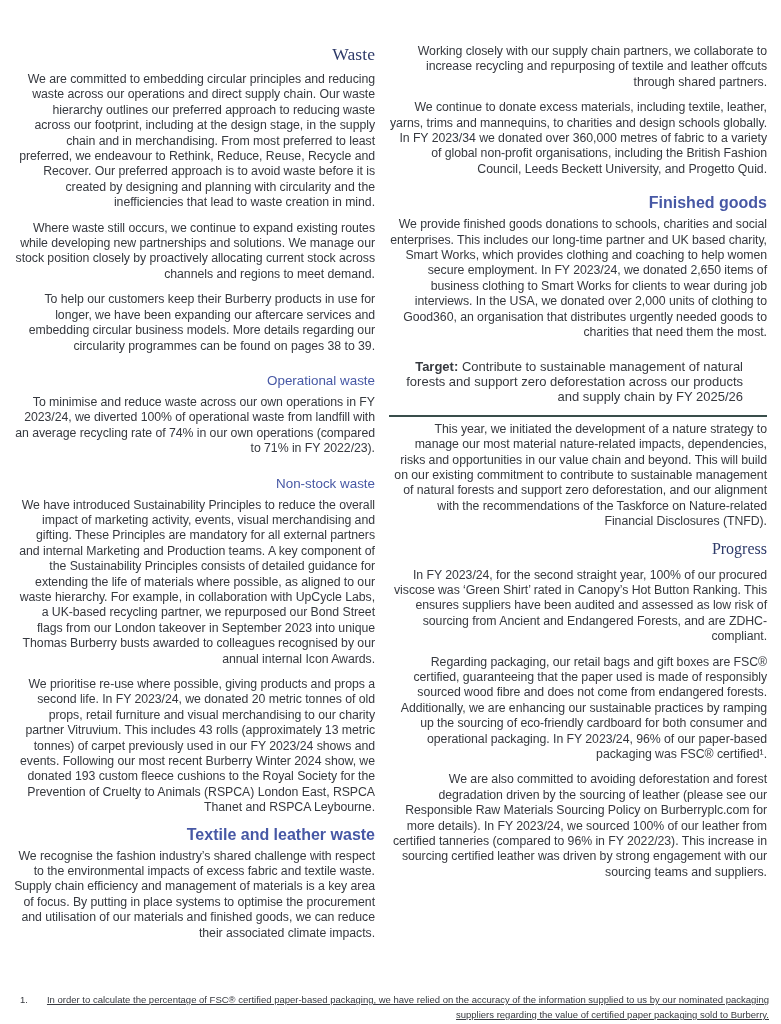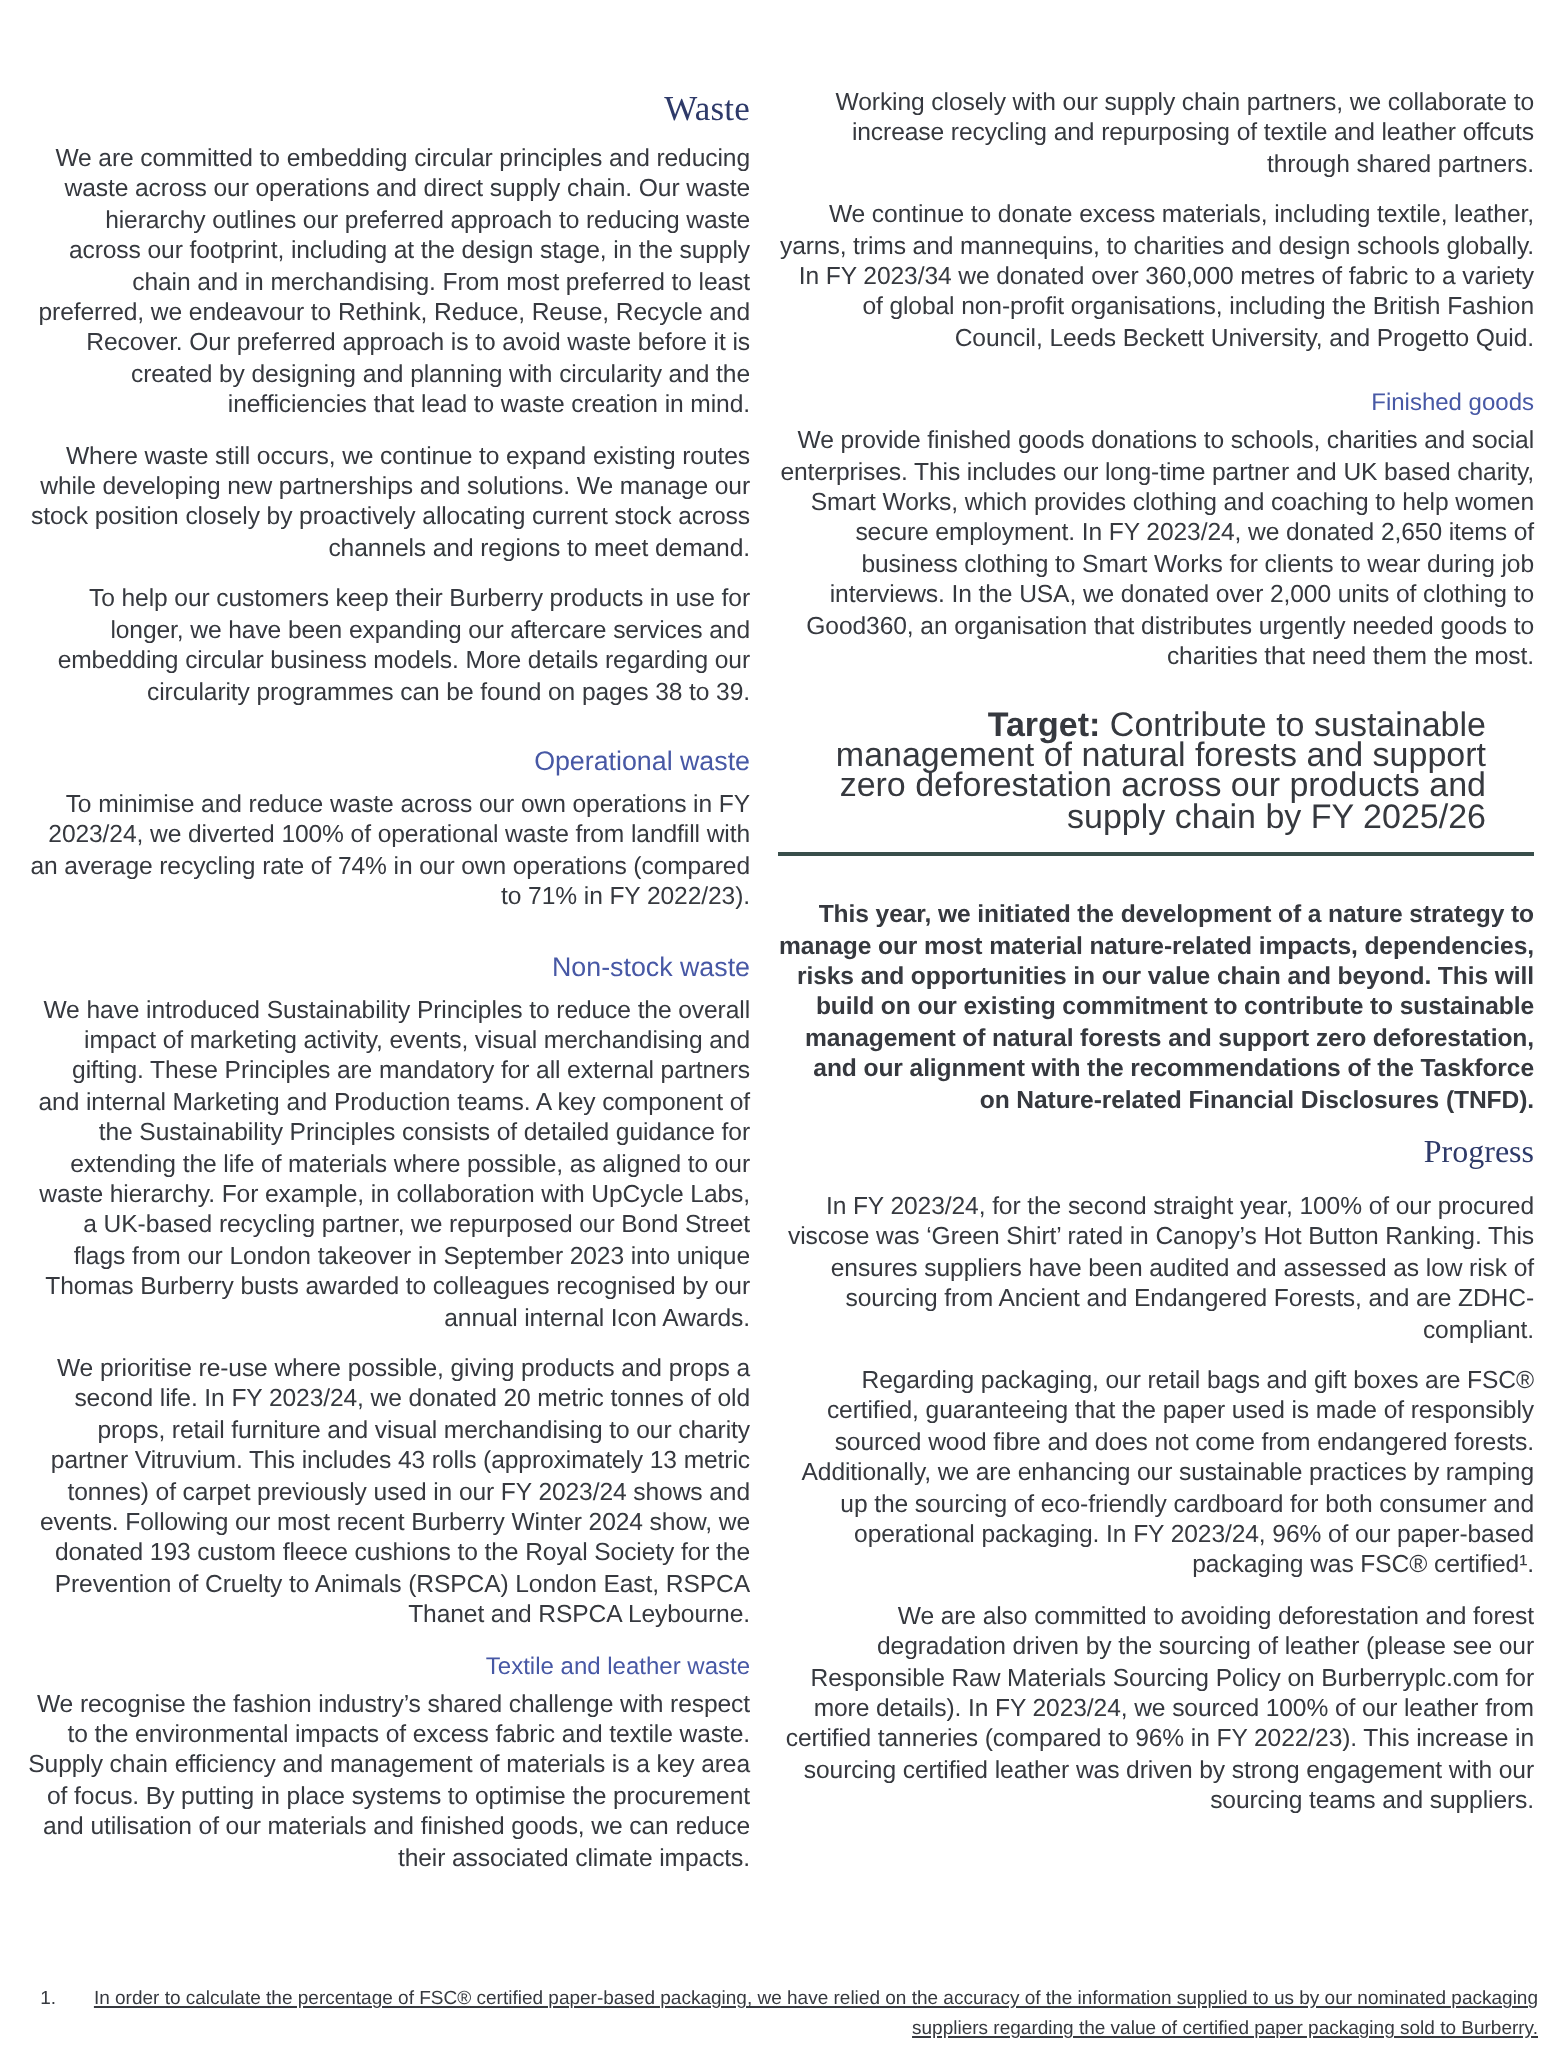--- a/index.html
+++ b/index.html
@@ -23,37 +23,37 @@
   h2.serif-title {
     font-family: "Liberation Serif", serif; font-weight: normal;
     font-size: 17.5px; color: var(--navy, #2e3a69);
     margin-bottom: 7px; letter-spacing: 0.1px;
   }
   h3.sub-blue {
     font-size: 13.4px; font-weight: normal; color: var(--blue, #4758a5);
     margin-top: 19px; margin-bottom: 7px;
   }
   h4.minor-blue {
-    font-size: 12px; font-weight: normal; color: var(--blue, #4758a5);
+    font-size: 16px; font-weight: bold; color: var(--blue, #4758a5);
     margin-top: 17px; margin-bottom: 5px;
   }
   .banner {
     margin-top: 14px; height: 28px; line-height: 28px;
     background: var(--banner, #394e4b); color: var(--banner-text, #f4f1ea);
     font-family: "Liberation Serif", serif; font-size: 16.5px;
     padding-left: 9px; letter-spacing: 0.2px;
   }
   .target-block {
     padding: 8px 24px 0 9px;
-    font-size: 17px; line-height: 15.4px;
+    font-size: 13px; line-height: 15.4px;
     border-bottom: 2px solid var(--banner, #394e4b);
     padding-bottom: 10px;
   }
   .target-block .label { font-weight: bold; }
-  .after-target { margin-top: 22px; font-weight: bold; }
+  .after-target { margin-top: 5px; }
   h2.progress {
     font-family: "Liberation Serif", serif; font-weight: normal;
     font-size: 16px; color: var(--navy, #2e3a69);
     margin-top: 4px; margin-bottom: 10px;
   }
   h3.deforestation {
     font-family: "Liberation Serif", serif; font-weight: normal;
     font-size: 15.5px; color: var(--blue-serif, #3f51a0);
     margin-top: 10px; margin-bottom: 6px;
   }

